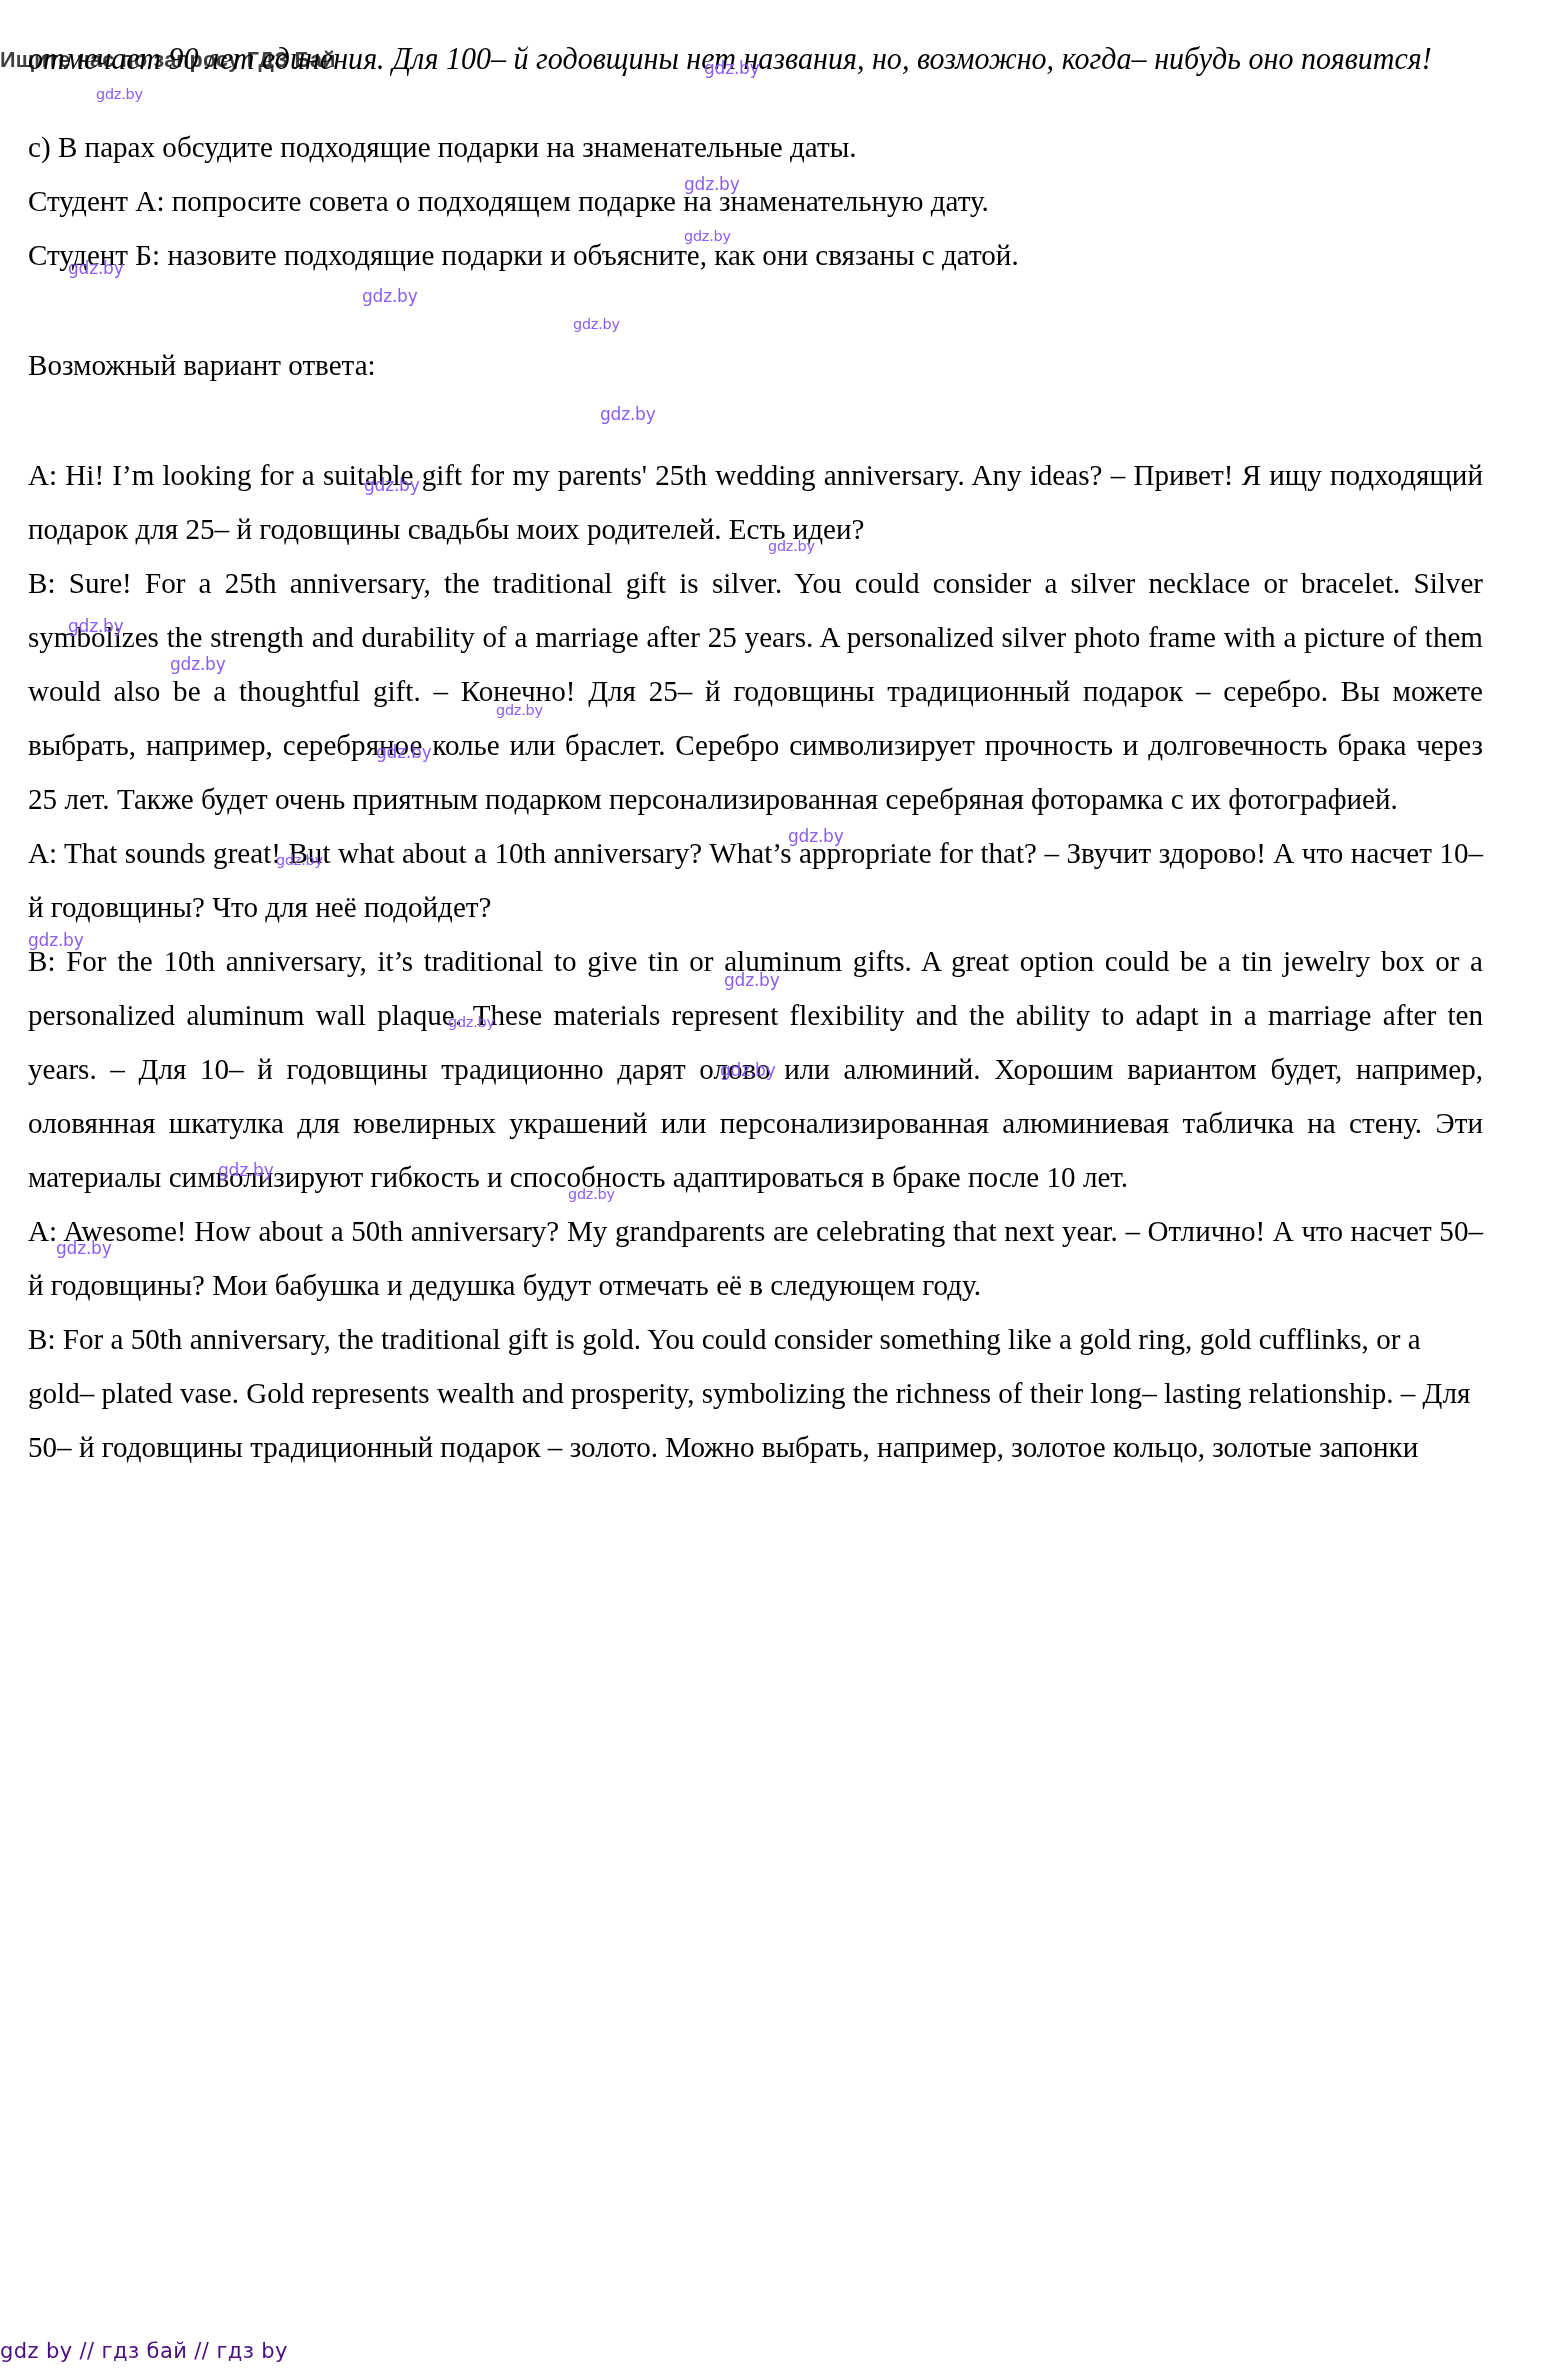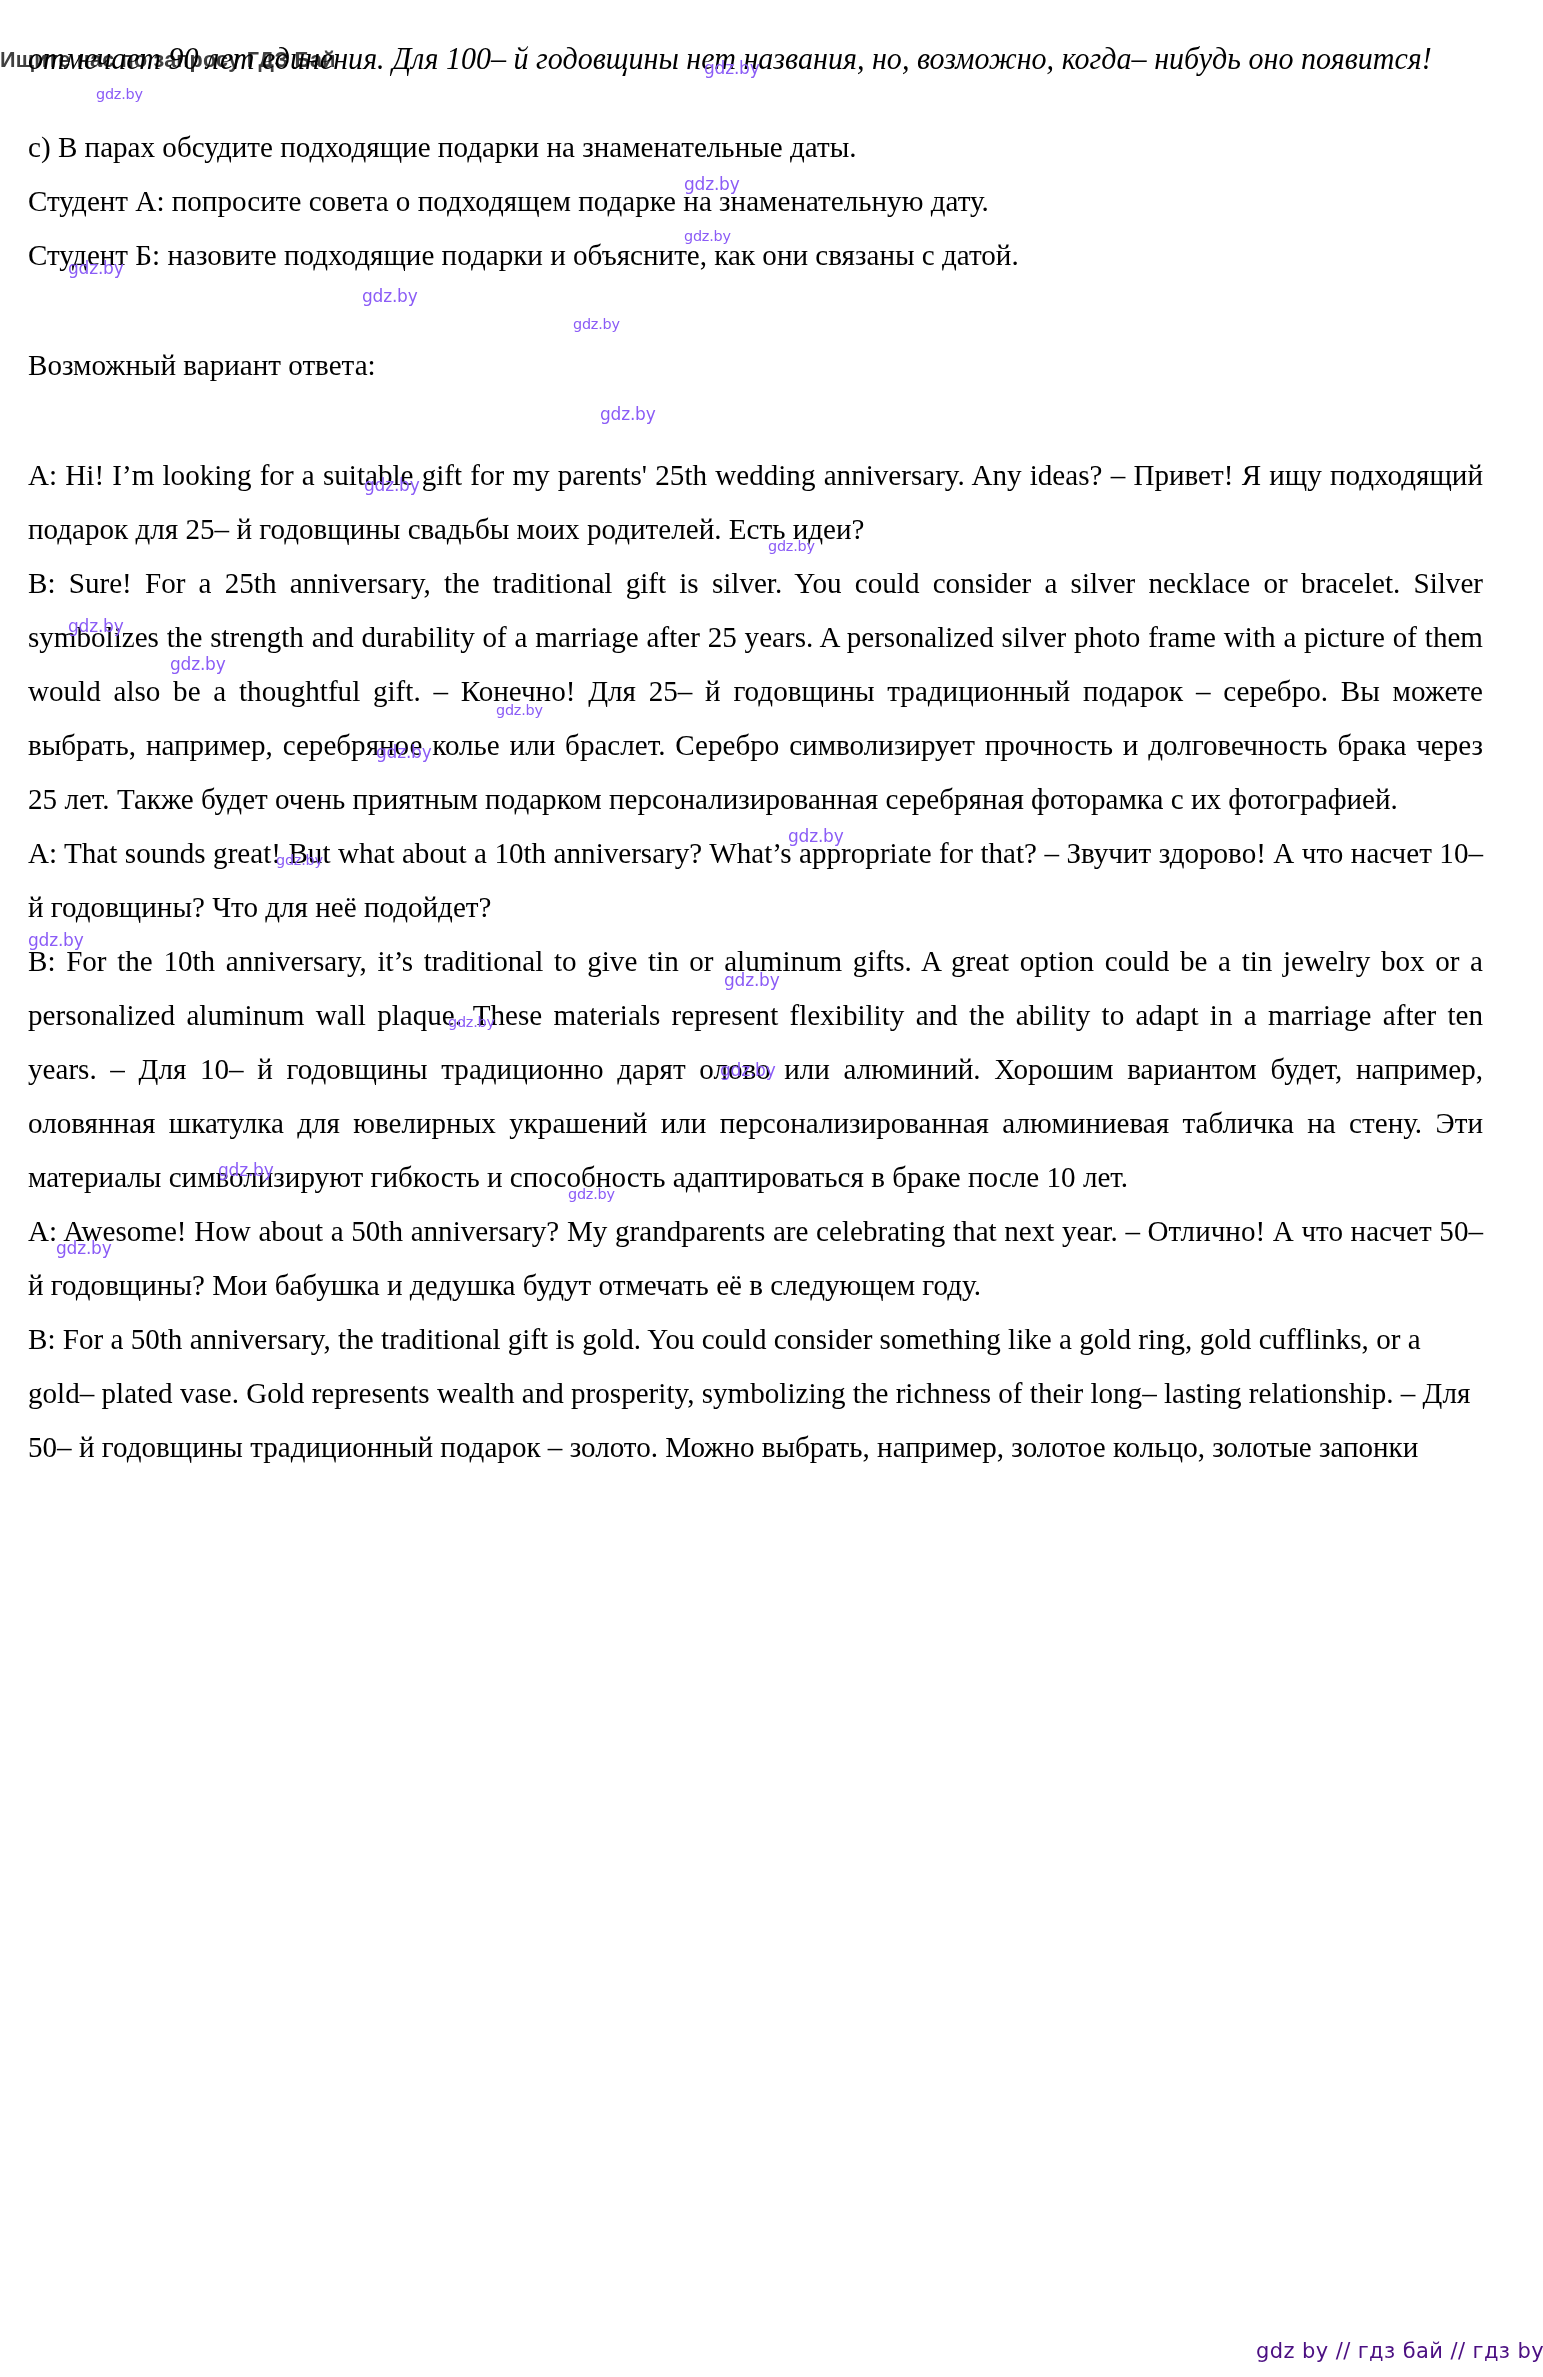--- a/index.html
+++ b/index.html
@@ -71,21 +71,21 @@
     letter-spacing: -0.2px;
   }
   .wm.sm { font-size: 14.4px; }
 
   
   #footer {
     position: absolute;
     left: 0;
     bottom: 14.4px;
     width: 1544px;
-    text-align: right;
+    text-align: left;
     font-family: "DejaVu Sans", "Liberation Sans", sans-serif;
     font-size: 21px;
     color: #4b0f82;
     letter-spacing: 0.4px;
   }
 </style>
 </head>
 <body>
 
 <div id="page">

